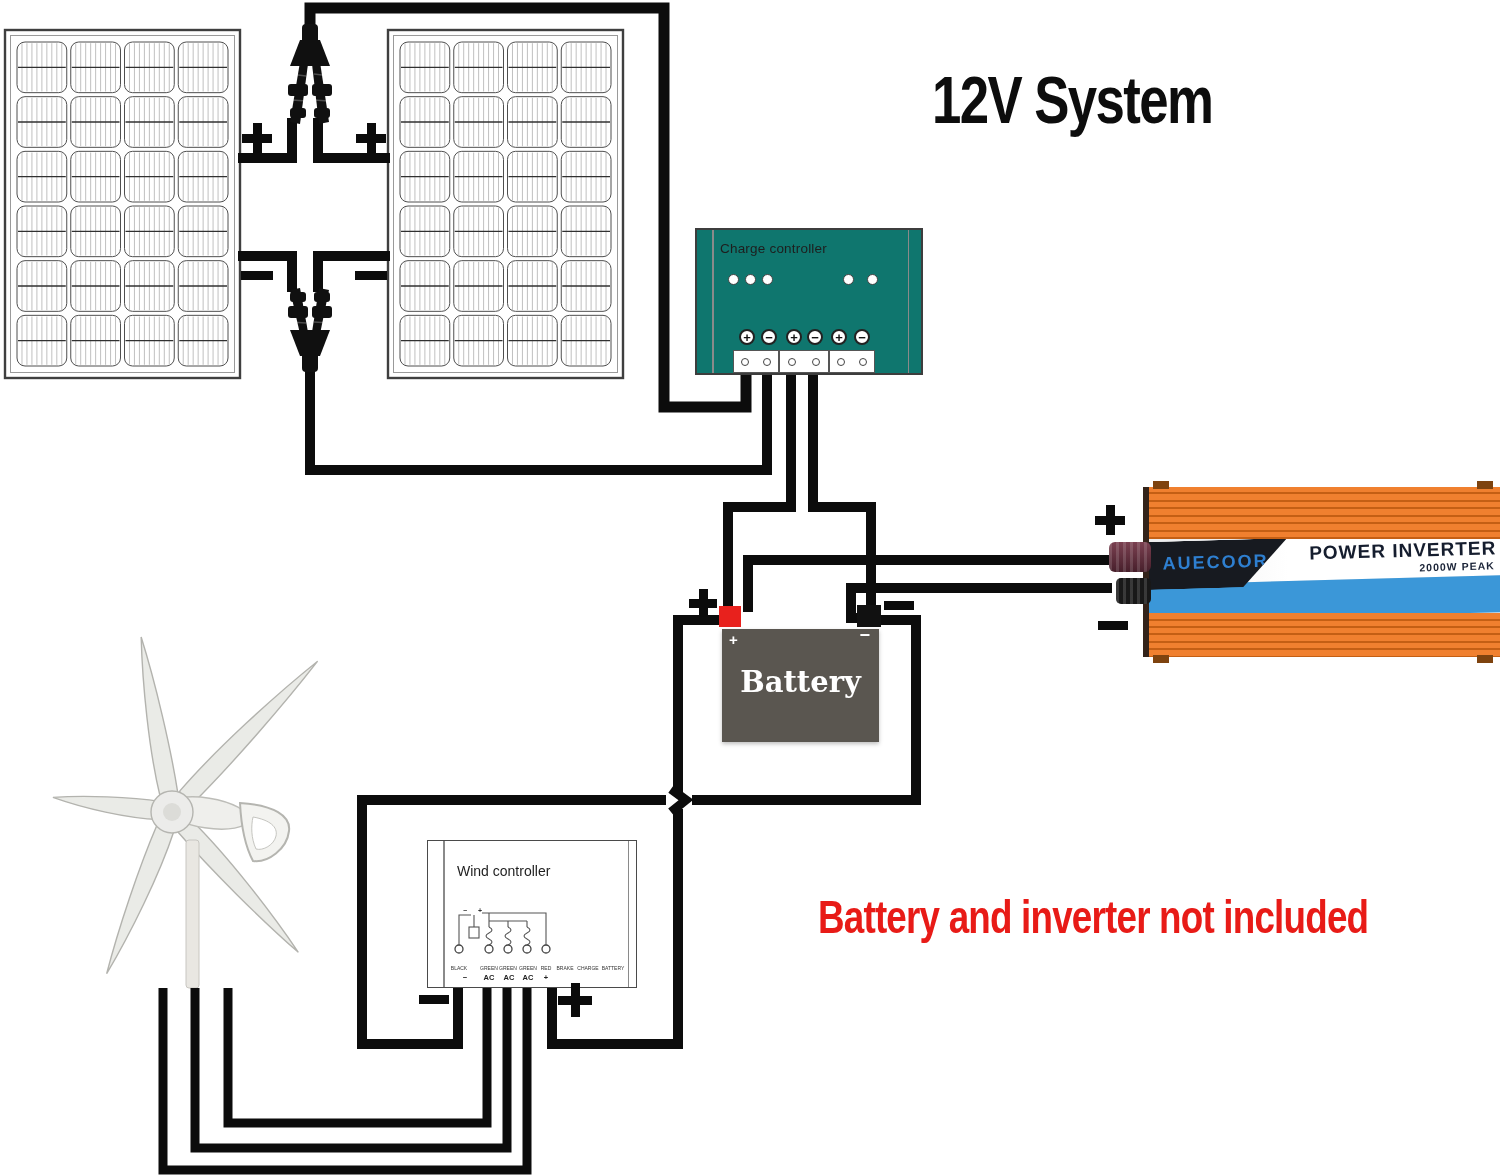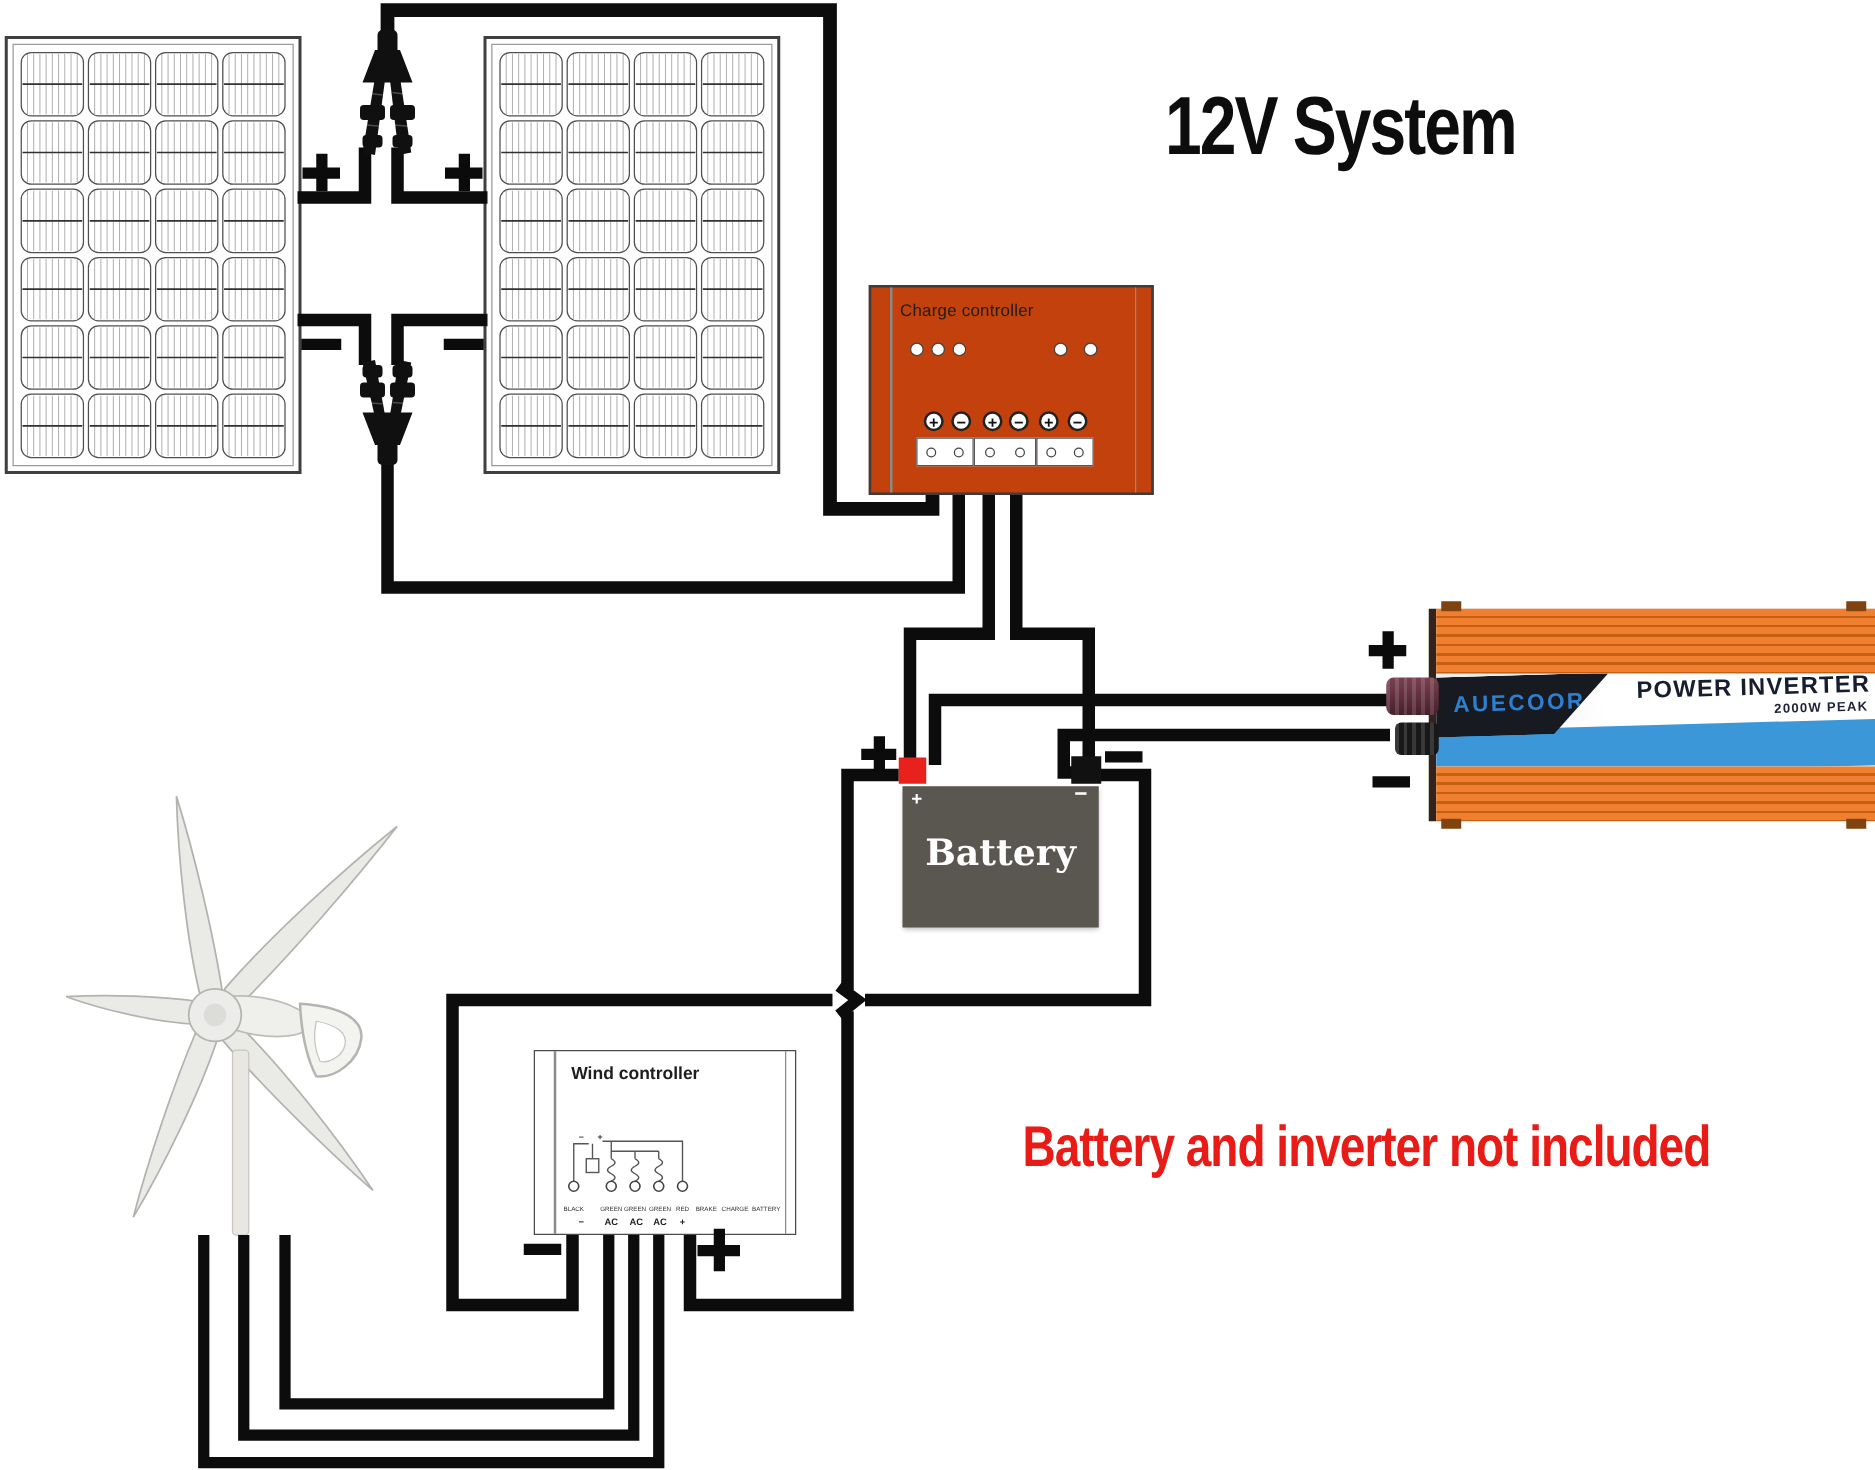--- a/index.html
+++ b/index.html
@@ -15,21 +15,21 @@
              letter-spacing:-2px;color:#0d0d0d;transform:scaleX(.8);transform-origin:left top;white-space:nowrap;}
   .red-note{position:absolute;left:818px;top:890px;z-index:5;font-size:46px;font-weight:800;
             letter-spacing:-1px;color:var(--note-red);transform:scaleX(.8);transform-origin:left top;white-space:nowrap;}
 
   
   .mk{position:absolute;z-index:6;}
   .mk .bar-h{position:absolute;left:0;top:50%;width:100%;height:9px;margin-top:-4.5px;background:#0b0b0b;}
   .mk .bar-v{position:absolute;top:0;left:50%;height:100%;width:9px;margin-left:-4.5px;background:#0b0b0b;}
 
   
-  .ccontroller{position:absolute;left:695px;top:228px;width:228px;height:168px;background:#c2410c;
+  .ccontroller{position:absolute;left:695px;top:228px;width:228px;height:147px;background:#0f766e;
                border:2px solid #3d3d3d;z-index:4;}
   .rail{position:absolute;top:0;bottom:0;width:1.5px;background:#8a8a8a;}
   .cc-title{position:absolute;left:23px;top:11px;font-size:13.5px;color:#1e1e1e;letter-spacing:.2px;}
   .cc-dot{position:absolute;width:11px;height:11px;border:1.6px solid #444;border-radius:50%;top:44px;background:#fff;}
   .sign{position:absolute;top:99px;width:16px;height:16px;border:2px solid #222;border-radius:50%;
         font-size:13px;font-weight:700;color:#111;text-align:center;line-height:13px;background:#fff;}
   .tblock{position:absolute;top:120px;height:23px;border:1.5px solid #555;background:#fff;
           display:flex;justify-content:space-around;align-items:center;}
   .tcirc{width:8px;height:8px;border:1.4px solid #444;border-radius:50%;background:#fff;}
 
@@ -63,21 +63,21 @@
   .knob.red{left:-40px;top:55px;width:42px;height:30px;
             background:linear-gradient(180deg,#7a4050,#471f2b);}
   .knob.blk{left:-33px;top:91px;width:35px;height:26px;background:#181818;border-radius:5px;}
   .knob:after{content:"";position:absolute;inset:0;border-radius:inherit;
               background:repeating-linear-gradient(90deg,rgba(255,255,255,.14) 0 3px,transparent 3px 7px);}
   .foot{position:absolute;width:16px;height:8px;background:#7e430f;}
 
   
   .wcontroller{position:absolute;left:427px;top:840px;width:210px;height:148px;background:#fff;
                border:1.5px solid #4a4a4a;z-index:4;}
-  .wc-title{position:absolute;left:29px;top:9px;font-size:14px;color:#1e1e1e;font-weight:bold;}
+  .wc-title{position:absolute;left:29px;top:22px;font-size:14px;color:#1e1e1e;}
   .wc-lbl{position:absolute;top:124px;font-size:5px;color:#333;transform:translateX(-50%);letter-spacing:0;}
   .wc-term{position:absolute;top:132px;font-size:7.5px;font-weight:700;color:#222;transform:translateX(-50%);}
   .wc-sgn{position:absolute;font-size:7px;font-weight:700;color:#333;transform:translateX(-50%);}
 </style>
 </head>
 <body>
 
 <div class="stage">
 
   <svg id="scene" width="1500" height="1176" viewBox="0 0 1500 1176">

